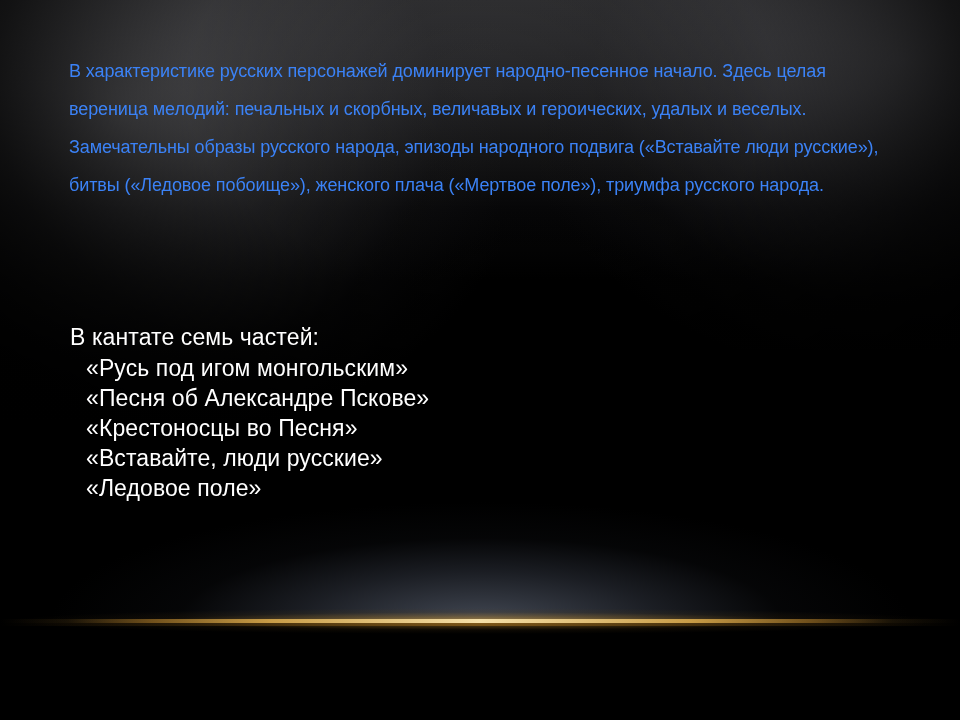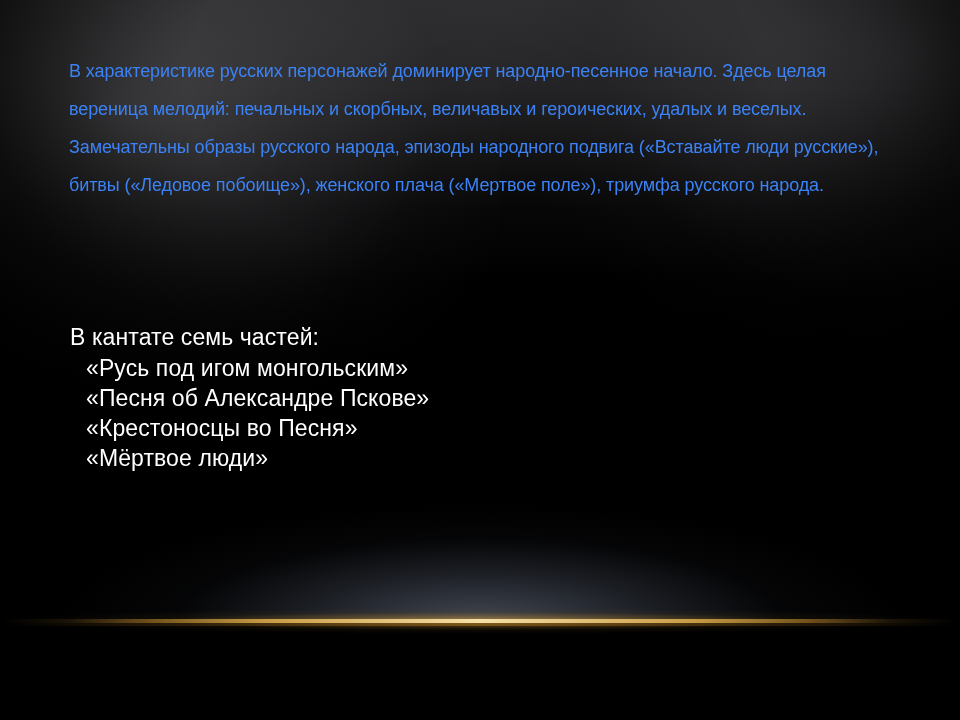--- a/index.html
+++ b/index.html
@@ -211,17 +211,18 @@
   <div class="content">
 
     <div class="body-paragraph">В характеристике русских персонажей доминирует народно-песенное начало. Здесь целая вереница мелодий: печальных и скорбных, величавых и героических, удалых и веселых. Замечательны образы русского народа, эпизоды народного подвига («Вставайте люди русские»), битвы («Ледовое побоище»), женского плача («Мертвое поле»), триумфа русского народа.</div>
 
     <div class="intro-line">В кантате семь частей:</div>
 
     <ul class="cantata-list">
       <li>«Русь под игом монгольским»</li>
       <li>«Песня об Александре Пскове»</li>
       <li>«Крестоносцы во Песня»</li>
-      <li>«Мёртвое люди»</li>
+      <li>«Вставайте, люди русские»</li>
+      <li>«Ледовое поле»</li>
     </ul>
 
   </div>
 </div>
 
 </body></html>

